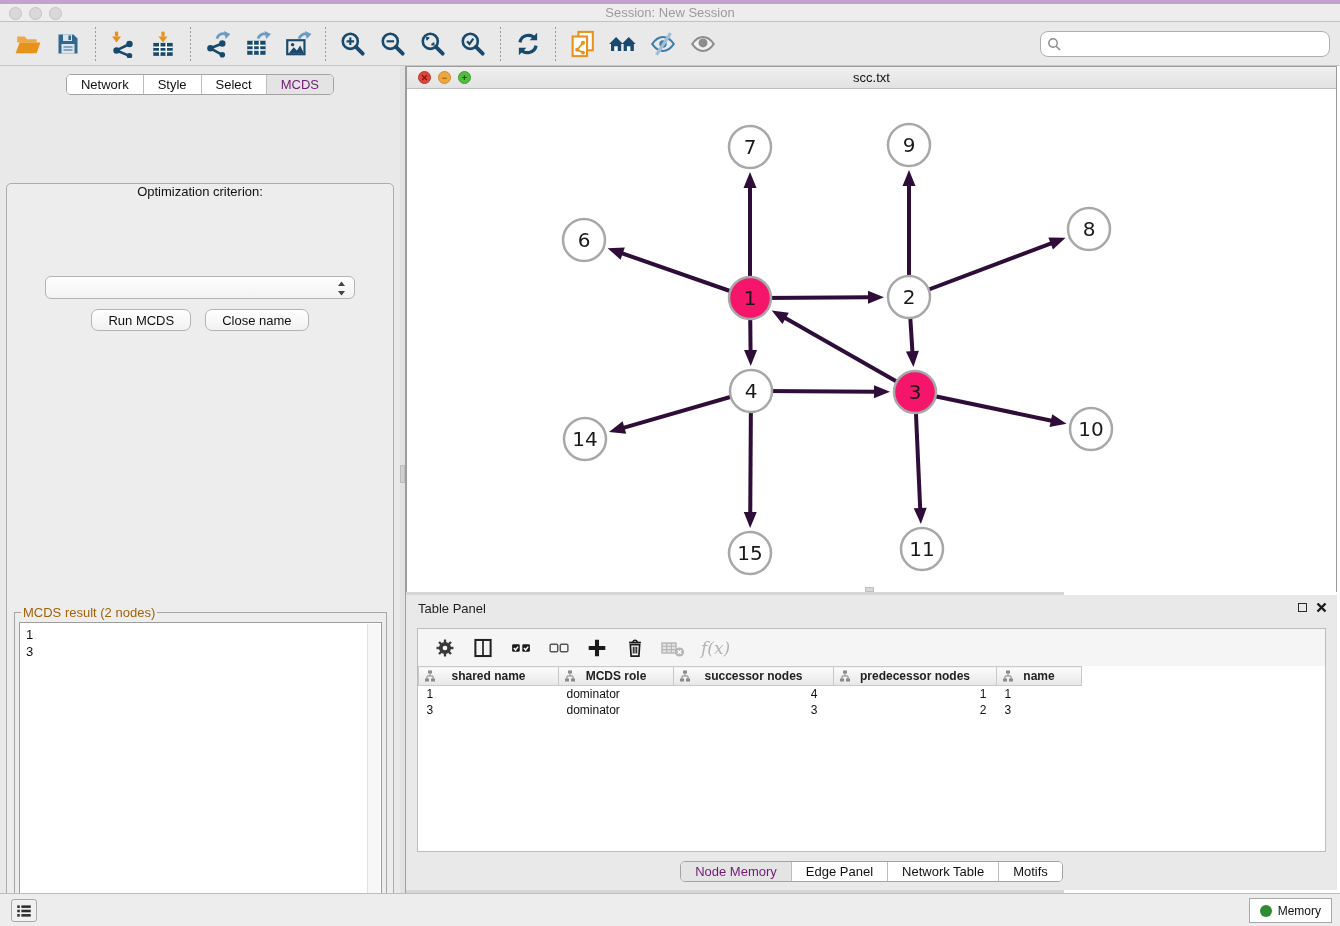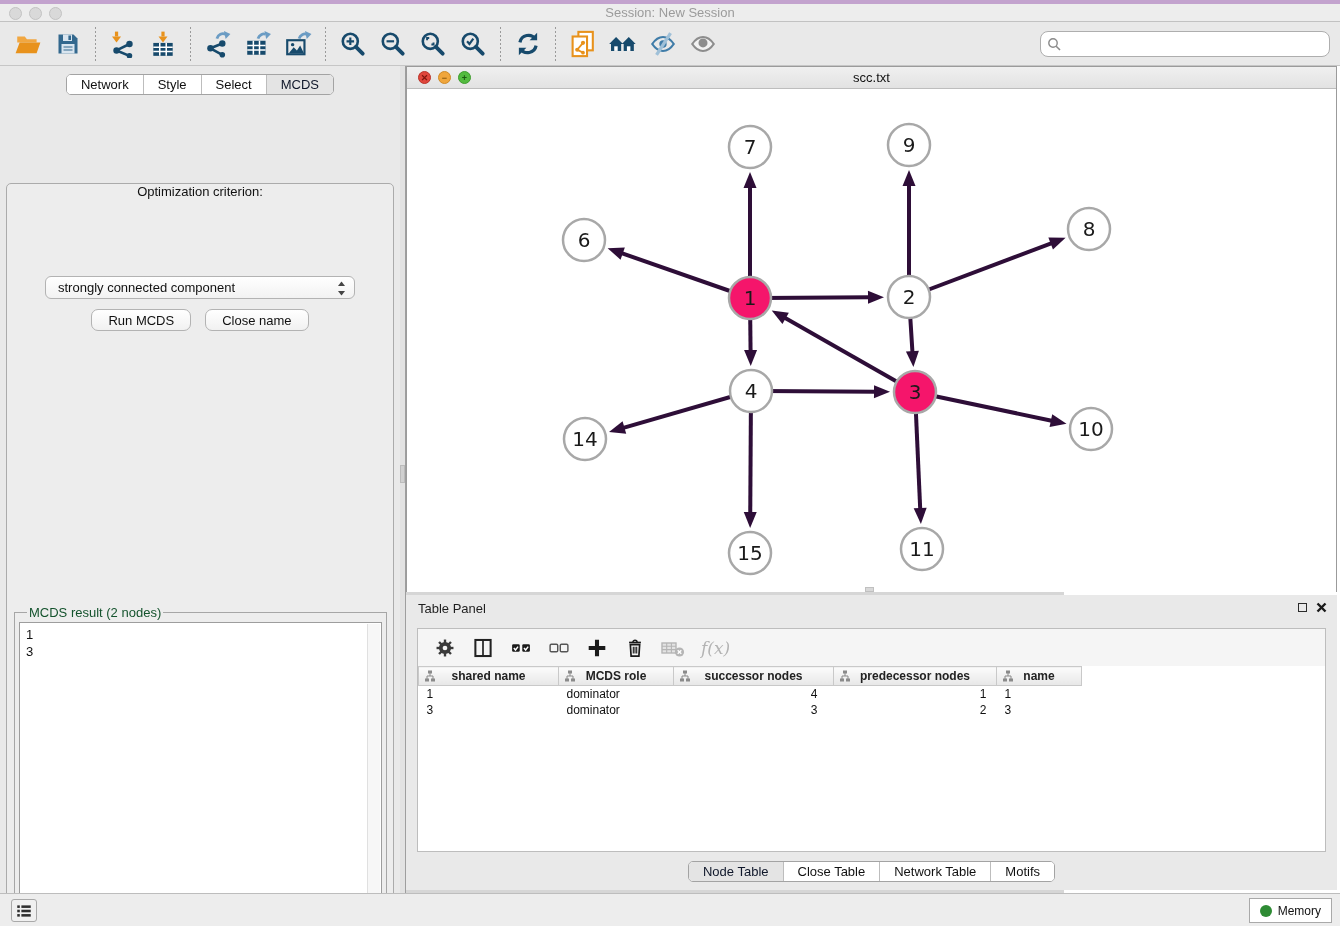--- a/index.html
+++ b/index.html
@@ -40,41 +40,41 @@
   .ph-icons { position:absolute; right:10px; top:7px; display:flex; gap:9px; align-items:center; }
   .float-icon { width:9px; height:9px; border:1.6px solid #2b2b2b; background:transparent; }
   .close-icon  { width:11px; height:11px; }
 
   .seg-bar { display:flex; justify-content:center; }
   .seg-group { display:flex; border:1px solid #a3a3a3; border-radius:5px; overflow:hidden;
     background:#fff; height:21px; }
   .seg-tab { font-size:13px; line-height:19px; padding:0 14px; background:#fff; color:#111;
     border-left:1px solid #bdbdbd; white-space:nowrap; }
   .seg-tab:first-child { border-left:none; }
-  .seg-tab.active { background:#e4e4e4; color:#0f172a; }
+  .seg-tab.active { background:#e4e4e4; color:#701a75; }
 
   #cp-tabs-wrap { margin-top:8px; }
   #cp-body { position:absolute; left:6px; top:117px; width:388px; height:762px;
     background:#ededed; border:1px solid #ababab; border-radius:5px; }
   #opt-label { text-align:center; font-size:13px; color:#111; }
   #dropdown { position:absolute; left:38px; top:92px; width:310px; height:23px;
     background:linear-gradient(#ffffff,#f2f2f2); border:1px solid #b3b3b3; border-radius:6px;
     font-size:13px; line-height:21px; padding:0 26px 0 12px; color:#111;
     display:flex; align-items:center; }
   #dropdown .dd-text { flex:1; overflow:hidden; white-space:nowrap; }
   #dropdown .dd-arrows { position:absolute; right:8px; top:4px; }
   #cp-buttons { position:absolute; left:0; top:125px; width:100%; display:flex;
     justify-content:center; gap:14px; }
   .cp-btn { height:22px; background:linear-gradient(#ffffff,#f1f1f1); border:1px solid #b3b3b3;
     border-radius:7px; font-size:13px; padding:0 16px; color:#111;
     font-family:"Liberation Sans",sans-serif; }
 
   #result-fieldset { position:absolute; left:7px; top:421px; width:373px; height:384px;
     border:1px solid #a6a6a6; background:#ededed; }
-  #result-fieldset legend { font-size:13px; color:#14532d; margin-left:12px; padding:0 2px; }
+  #result-fieldset legend { font-size:13px; color:#a16207; margin-left:6px; padding:0 2px; }
   #result-box { position:absolute; left:4px; top:2px; right:4px; bottom:6px; background:#fff;
     border:1px solid #9d9d9d; font-size:13px; line-height:17px; padding:3px 6px; color:#111; }
   #result-scrollbar { position:absolute; right:1px; top:1px; bottom:1px; width:13px;
     background:#f7f7f7; border-left:1px solid #e0e0e0; }
 
   
   #v-divider { position:absolute; left:400px; top:66px; width:6px; height:827px;
     background:#e2e2e2; border-right:1px solid #9e9e9e; }
   #v-divider .handle { position:absolute; left:0; top:399px; width:5px; height:18px;
     background:#d0d0d0; border:1px solid #bbb; }
@@ -285,21 +285,20 @@
       <div class="seg-group" id="cp-tabs">
           <div class="seg-tab">Network</div>
           <div class="seg-tab">Style</div>
           <div class="seg-tab">Select</div>
           <div class="seg-tab active">MCDS</div>
         </div>
     </div>
     <div id="cp-body">
       <div id="opt-label">Optimization criterion:</div>
       <div id="dropdown">
-        <span class="dd-text">strongly connected component</span>
         <svg class="dd-arrows" width="9" height="15" viewBox="0 0 9 15">
           <path d="M4.5 0.5 8 5H1z" fill="#444"></path>
           <path d="M4.5 14.5 1 10h7z" fill="#444"></path>
         </svg>
       </div>
       <div id="cp-buttons">
         <button class="cp-btn">Run MCDS</button>
         <button class="cp-btn">Close name</button>
       </div>
       <fieldset id="result-fieldset">
@@ -501,22 +500,22 @@
               <td style="text-align: left; padding-right: 8px;">dominator</td>
               <td style="text-align: right; padding-right: 16px;">3</td>
               <td style="text-align: right; padding-right: 10px;">2</td>
               <td style="text-align: left; padding-right: 8px;">3</td>
             </tr>
           </tbody>
       </table>
     </div>
     <div class="seg-bar" id="tp-tabs-wrap">
       <div class="seg-group" id="tp-tabs">
-          <div class="seg-tab active">Node Table</div>
-          <div class="seg-tab">Close Table</div>
+          <div class="seg-tab active">Node Memory</div>
+          <div class="seg-tab">Edge Panel</div>
           <div class="seg-tab">Network Table</div>
           <div class="seg-tab">Motifs</div>
         </div>
     </div>
   </div>
 
   <div id="status-bar">
     <div id="console-btn">
       <svg width="18" height="18" viewBox="0 0 24 24">
         <g fill="#2e2e2e">

